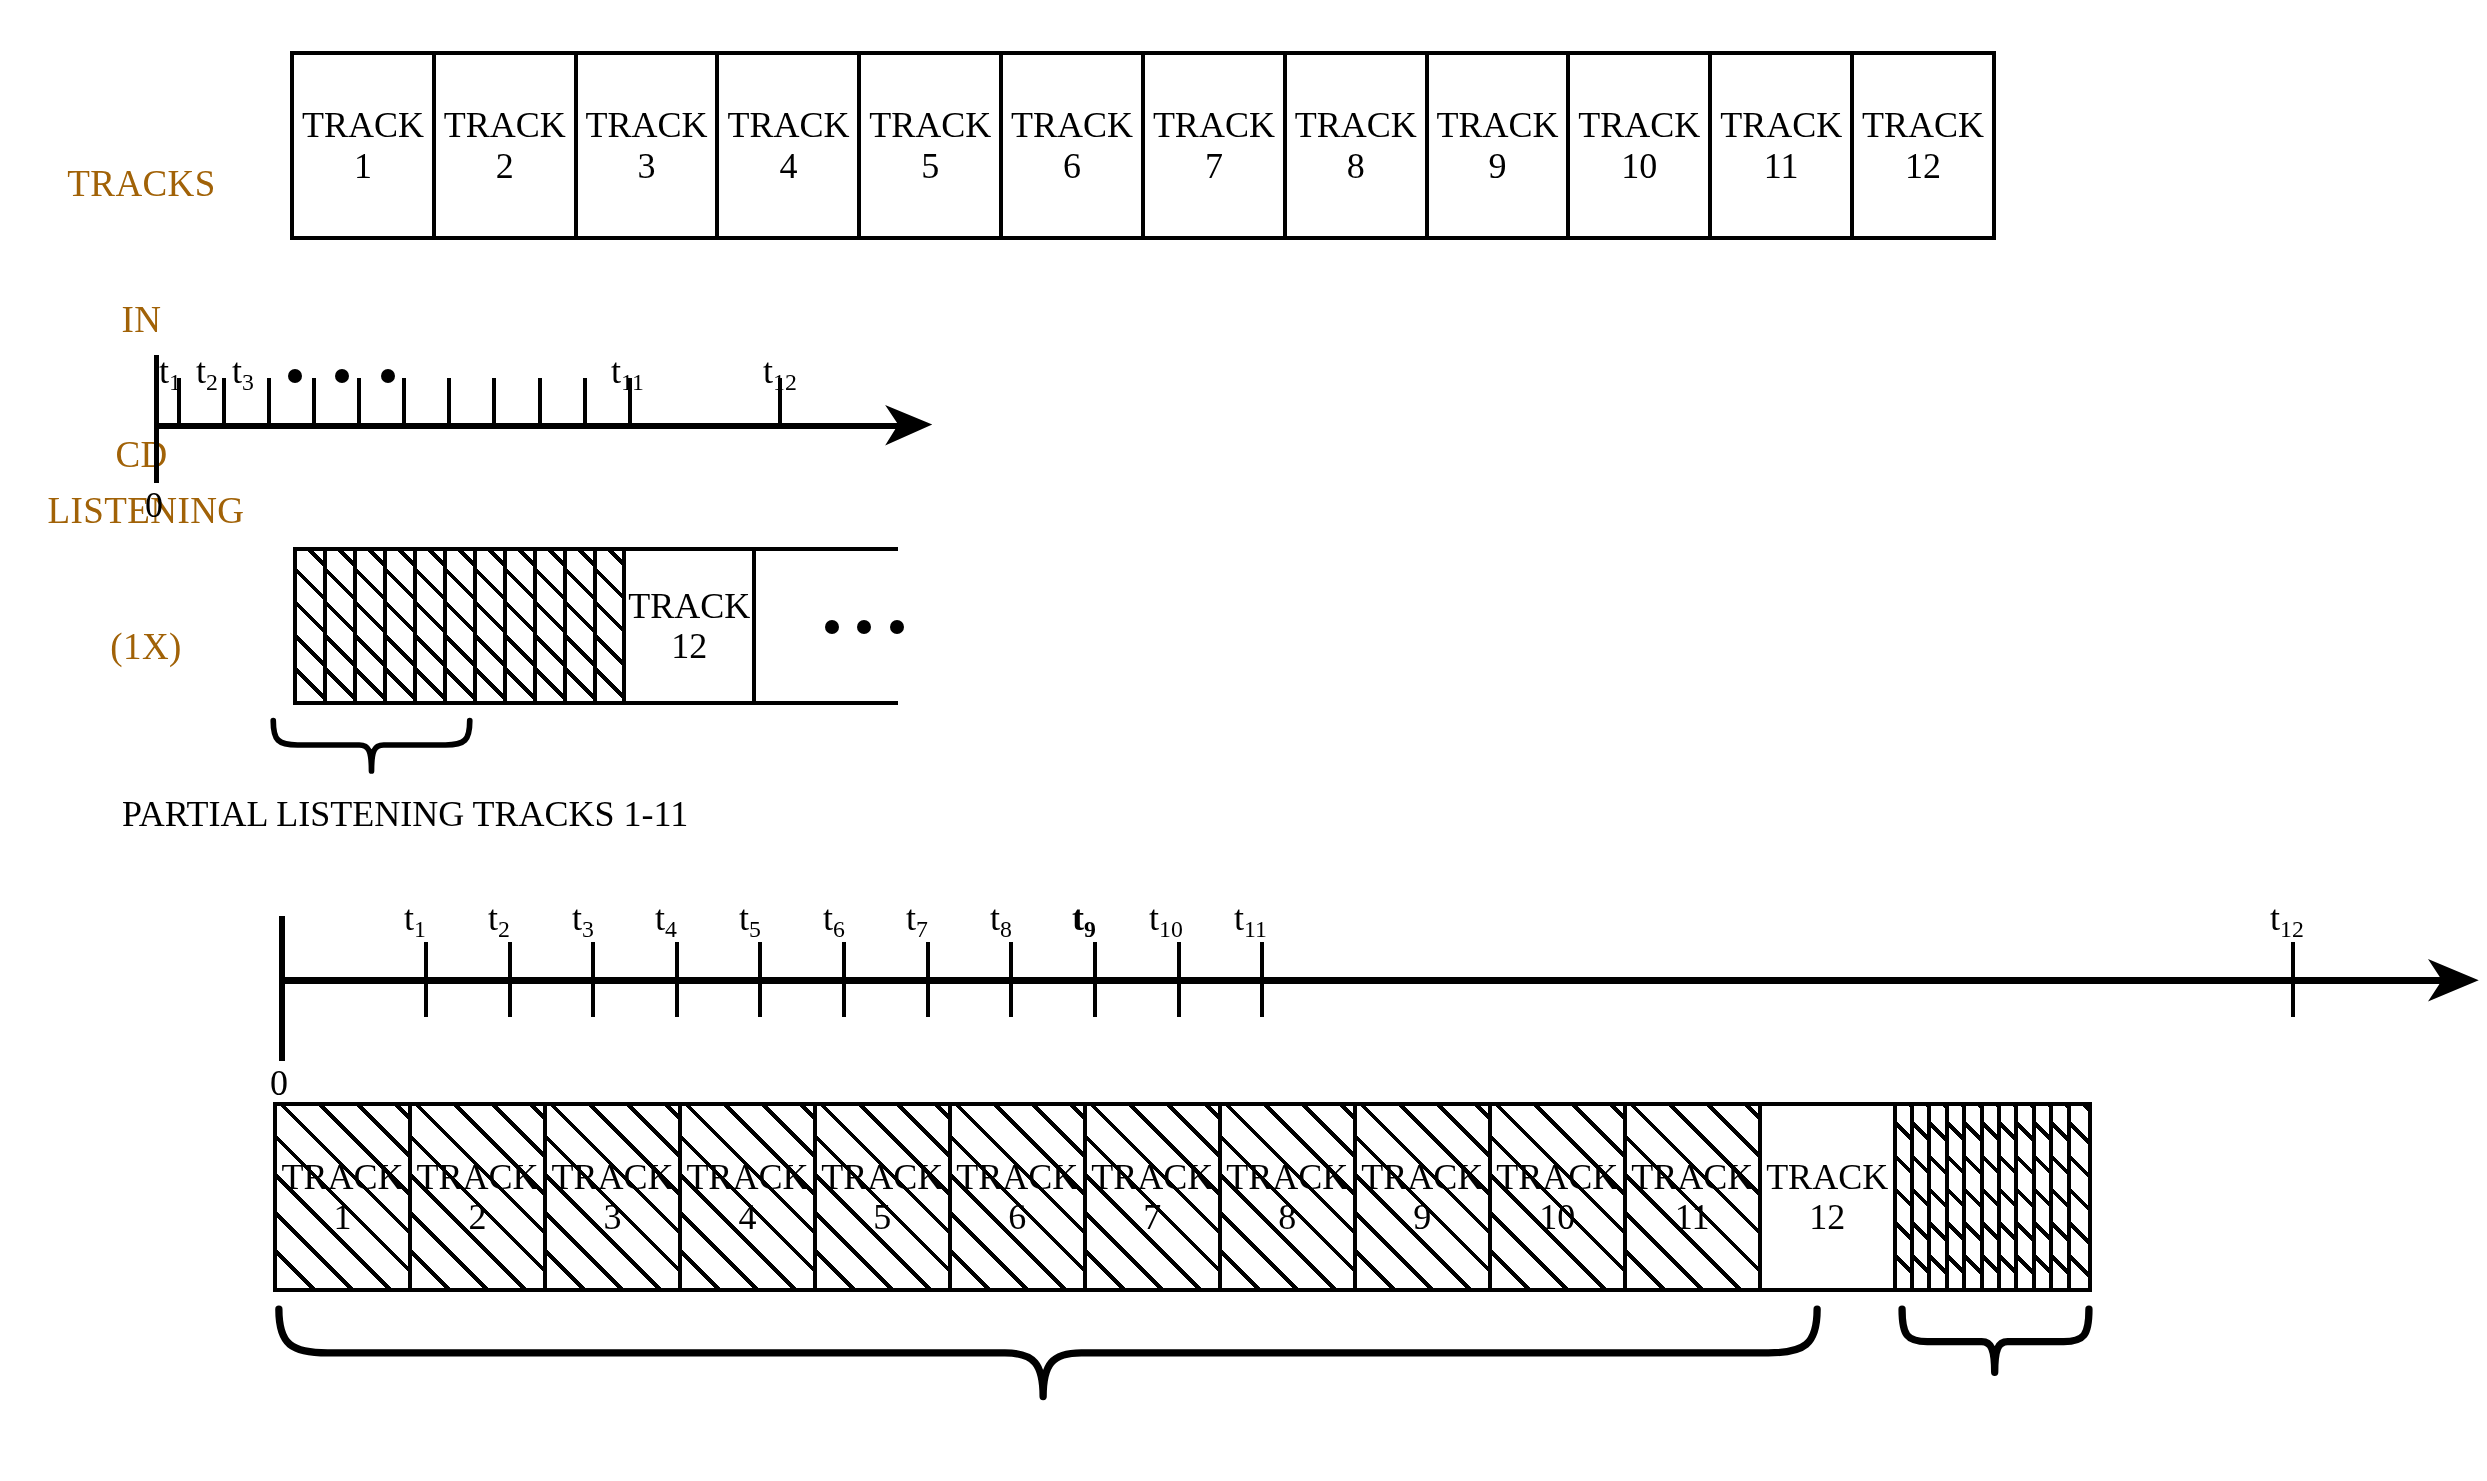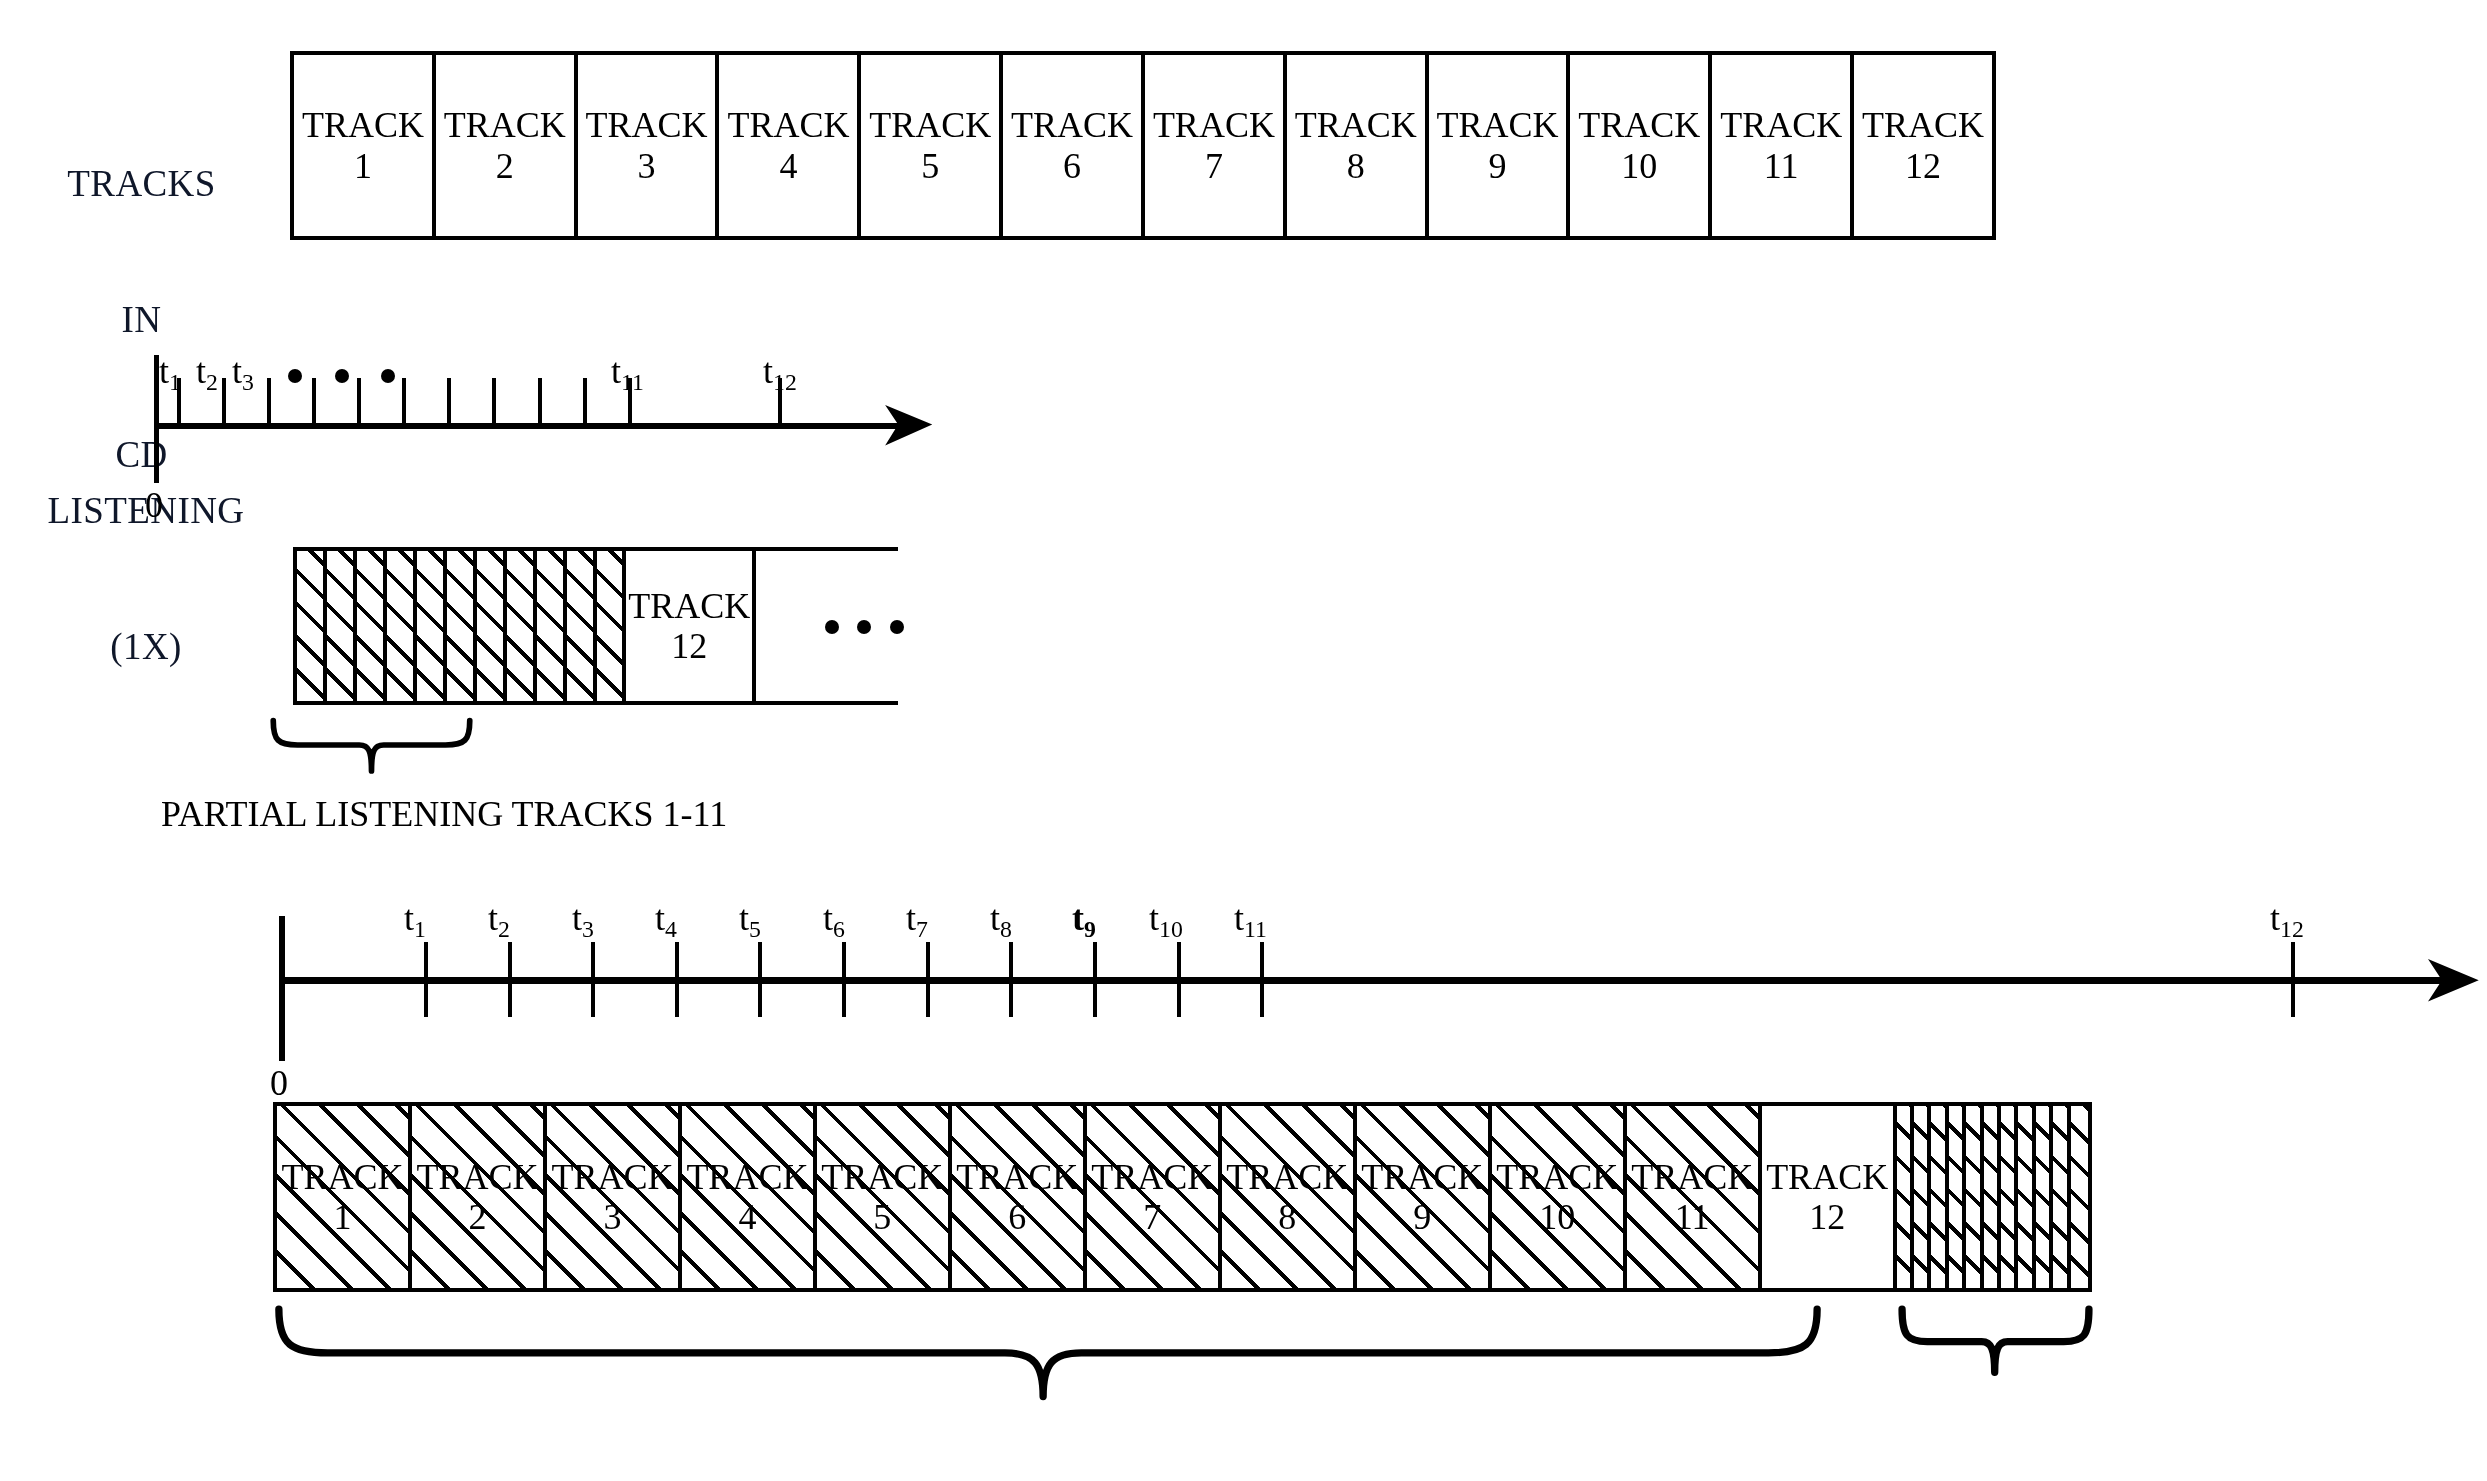--- a/index.html
+++ b/index.html
@@ -18,21 +18,21 @@
     height: 1482px;
     background: #ffffff;
     overflow: hidden;
   }
   .abs { position: absolute; }
   .lbl {
     position: absolute;
     text-align: center;
     line-height: 1.16;
     white-space: pre;
-    color: #0f172a;
+    color: #a16207;
   }
   
   .rowlabel {
     font-size: 37px;
     letter-spacing: 0.4px;
     text-align: center;
     line-height: 1.22;
   }
   
   .cellrow {
@@ -252,21 +252,21 @@
   <div class="axisline" style="left:828px; top:701px; width:70px; height:4px;"></div>
 
   <div class="dot" style="left:825px; top:620px;"></div>
   <div class="dot" style="left:857px; top:620px;"></div>
   <div class="dot" style="left:890px; top:620px;"></div>
 
   <svg class="abs" style="left:270px; top:719px;" width="203" height="65" viewBox="0 0 250 80" preserveAspectRatio="none">
     <path d="M4,2 C4,26 10,32 34,32 L110,32 C122,32 125,40 125,64 C125,40 128,32 140,32 L216,32 C240,32 246,26 246,2" fill="none" stroke="#000" stroke-width="7" stroke-linecap="round" stroke-linejoin="round"></path>
   </svg>
 
-  <div class="caption" style="left:122px; top:792px; width:503px;margin-left:39px;">PARTIAL LISTENING TRACKS 1-11</div>
+  <div class="caption" style="left:122px; top:792px; width:503px;">PARTIAL LISTENING TRACKS 1-11</div>
 
 
   <div class="axisline" style="left:279px; top:916px; width:5.7px; height:145px;"></div>
   <div class="axisline" style="left:279px; top:977px; width:2176px; height:6.5px;"></div>
   <svg class="abs" style="left:2428px; top:954px;" width="54" height="54" viewBox="0 0 66 66">
     <polygon points="0,6 62,32 0,58 17,32" fill="#000"></polygon>
   </svg>
   <div class="zero" style="left:270px; top:1065px;">0</div>
 
   <div class="abs" id="extracting-ticks" style="left:0; top:0; width:2487px; height:0;">

